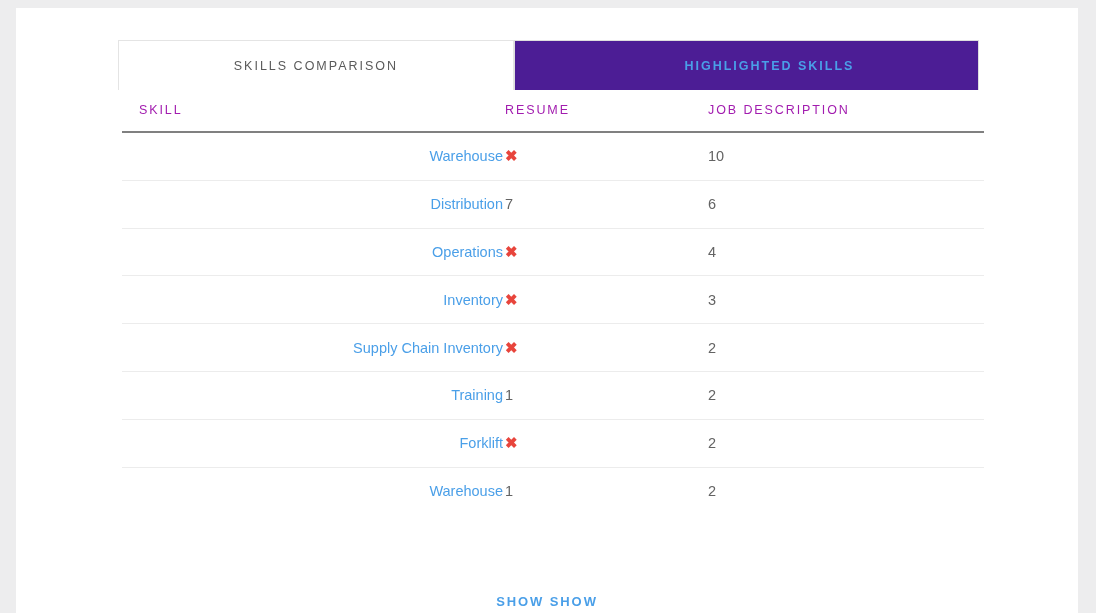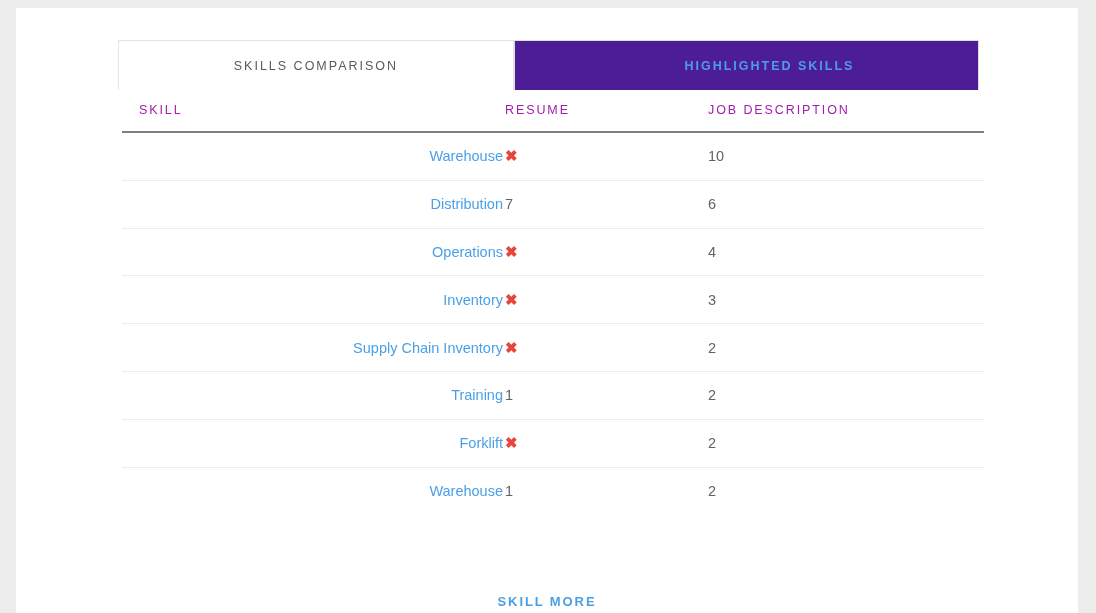--- a/index.html
+++ b/index.html
@@ -209,16 +209,16 @@
           <tr>
             <td class="skill-cell"><a>Warehouse</a></td>
             <td class="resume-cell"><span>1</span></td>
             <td class="jd-cell"><span>2</span></td>
           </tr>
         </tbody>
     </table>
   </div>
 
   <div id="show-more">
-    <span>SKILL MORE</span>
+    <span>SHOW SHOW</span>
   </div>
 
 </div>
 
 </body></html>

